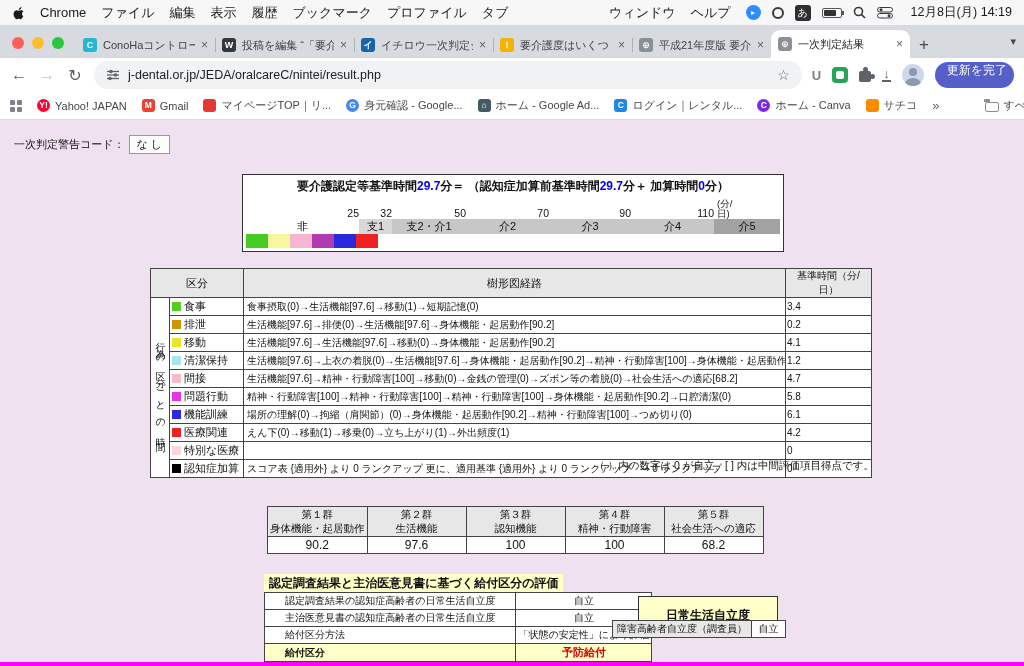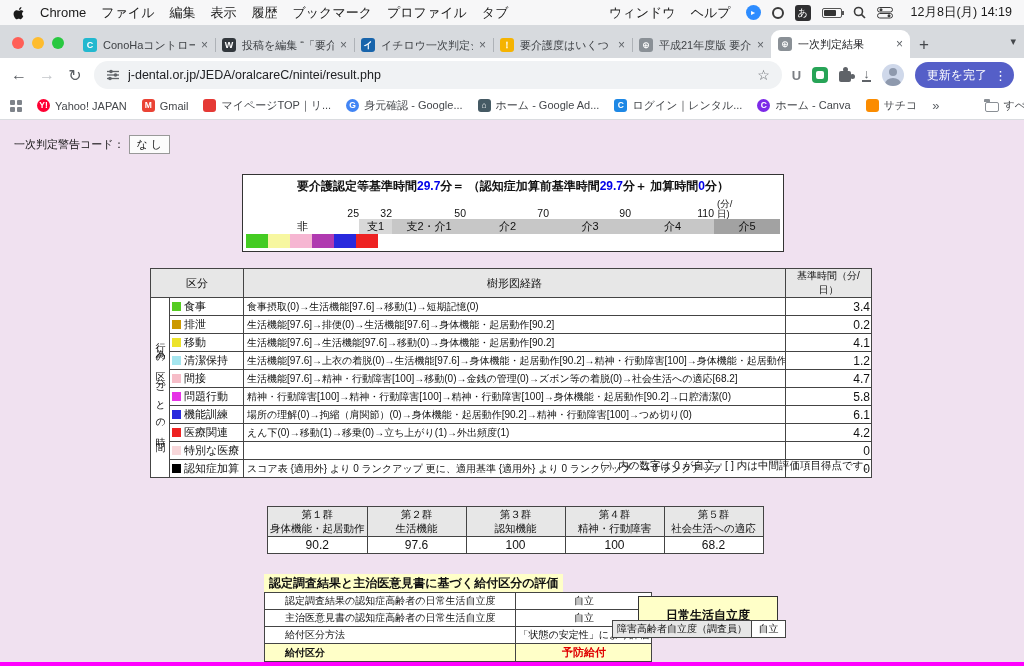--- a/index.html
+++ b/index.html
@@ -68,21 +68,21 @@
   .puzzle::after { content:""; position:absolute; right:-4px; top:3px; width:5px; height:5px;
     background:#5f6368; border-radius:50%; }
   .download { font-size:13px; color:#5f6368; border-bottom:2px solid #5f6368; line-height:11px;
     padding:0 1px 1px; }
   .avatar { width:22px; height:22px; border-radius:50%; background:#cfd8ea; position:relative; overflow:hidden; }
   .avatar::before { content:""; position:absolute; top:4px; left:7px; width:8px; height:8px;
     border-radius:50%; background:#8e99ad; }
   .avatar::after { content:""; position:absolute; top:14px; left:3px; width:16px; height:12px;
     border-radius:50%; background:#8e99ad; }
   .update-btn { height:26px; border-radius:13px; background:#555fc8; color:#fff; display:flex;
-    align-items:center; padding:0 7px 0 12px; font-size:12px; gap:7px; white-space:nowrap; }
+    align-items:center; padding:0 7px 0 12px; font-size:12px; gap:7px; white-space:nowrap;flex-direction:column; }
   .update-btn .kebab { font-size:13px; }
 
   
   #bookmarksbar { top:92px; height:28px; background:#fff; display:flex; align-items:center;
     padding:0 10px; gap:15px; font-size:11px; color:#44474b; border-bottom:1px solid #dadce0; }
   .apps-grid { display:grid; grid-template-columns:5px 5px; gap:2px; }
   .apps-grid i { width:5px; height:5px; background:#7e838a; border-radius:1px; display:block; }
   .bm { display:flex; align-items:center; gap:5px; white-space:nowrap; }
   .bm-ic { width:13px; height:13px; min-width:13px; border-radius:3px; color:#fff; font-size:8.5px;
     line-height:13px; text-align:center; font-weight:bold; }
@@ -116,21 +116,21 @@
 
   .main-table { position:absolute; left:150px; top:148px; border-collapse:collapse; background:#fff; }
   .main-table th, .main-table td { border:1px solid #444; }
   .main-table th { background:#e7e7e7; font-weight:normal; font-size:11px; height:16px; padding:0 2px; }
   .main-table th.vh { font-size:10px; }
   .vcol { writing-mode:vertical-rl; text-orientation:upright; font-size:10px; letter-spacing:6px;
     text-align:center; padding:4px 2px; width:16px; }
   .nm { width:74px; font-size:11px; padding:1px 2px; white-space:nowrap; height:16px; }
   .sq { display:inline-block; width:9px; height:9px; margin-right:3px; vertical-align:-1px; }
   .pth { width:542px; max-width:542px; font-size:10px; padding:1px 3px; white-space:nowrap; overflow:hidden; }
-  .vl { width:86px; text-align:right; font-size:12px; }
+  .vl { width:86px; text-align:left; font-size:10px; }
 
   .footnote { position:absolute; left:150px; top:339px; width:724px; text-align:right; font-size:10.5px; }
 
   .mid-title { position:absolute; left:268px; top:365px; width:206px; text-align:center;
     font-size:12px; font-weight:bold; background:#ffffc8; padding:2px 0; }
   .mid-table { position:absolute; left:267px; top:386px; border-collapse:collapse; background:#fff; }
   .mid-table th, .mid-table td { border:1px solid #444; text-align:center; }
   .mid-table th { background:#e7e7e7; font-weight:normal; width:99px; padding:1px 2px;
     font-size:10.5px; line-height:1.3; white-space:nowrap; }
   .mid-table td { height:17px; font-size:12px; }

